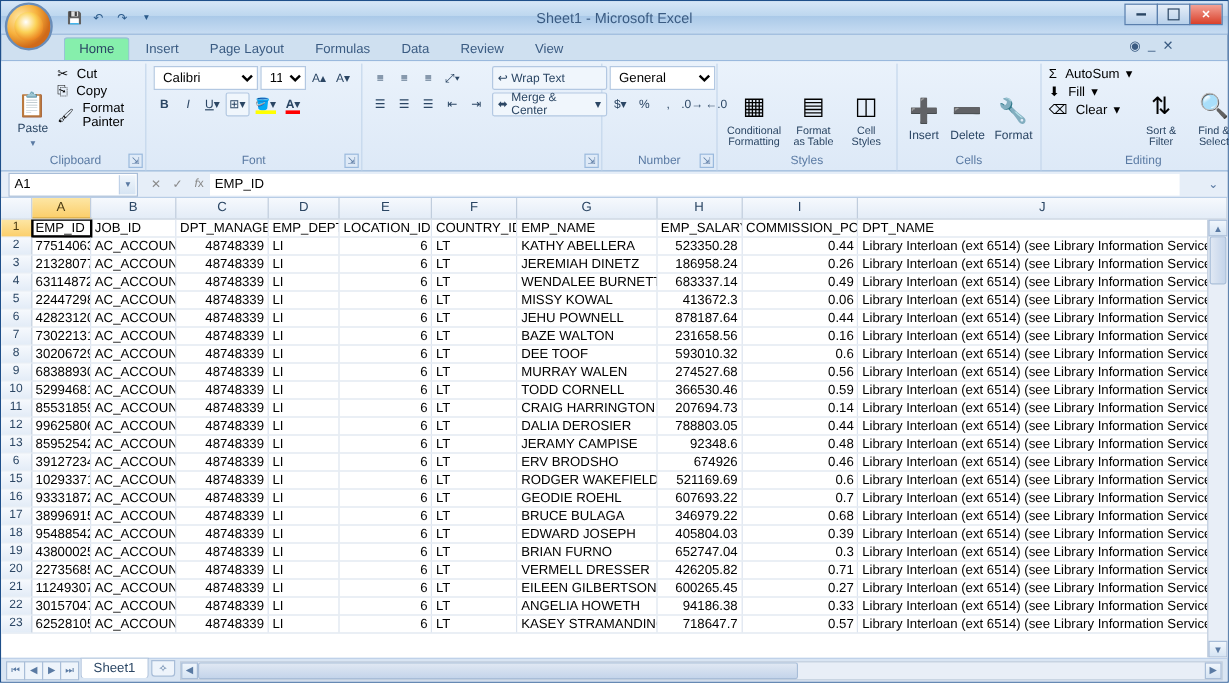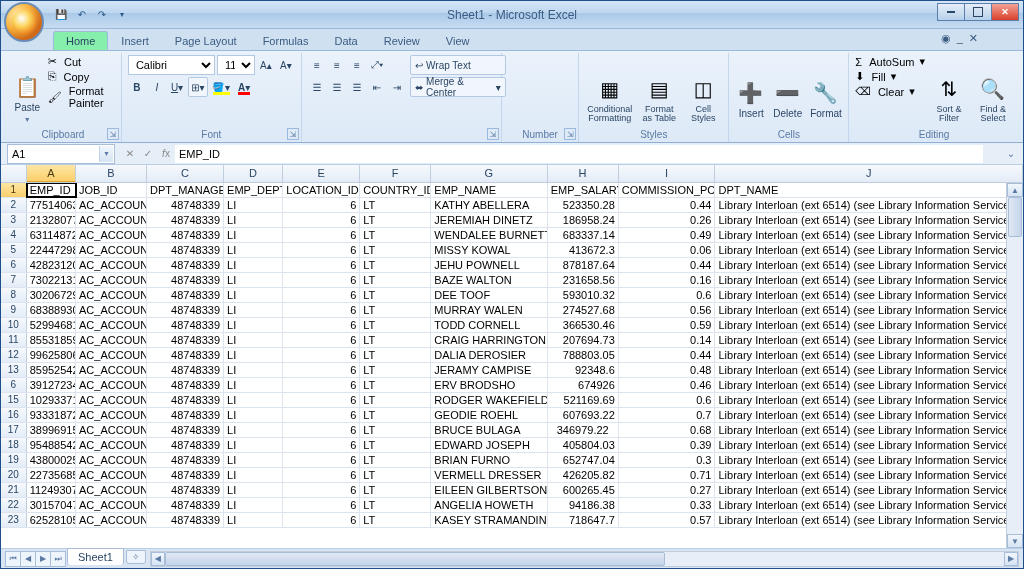--- a/index.html
+++ b/index.html
@@ -190,20 +190,32 @@
         </div>
         <div class="stack">
           <div class="small-btn bordered" style="width:96px;justify-content:flex-start;padding:0 4px;"><span>↩</span>&nbsp;<span>Wrap Text</span></div>
           <div class="small-btn bordered" style="width:96px;justify-content:flex-start;padding:0 4px;"><span>⬌</span>&nbsp;<span>Merge &amp; Center</span>&nbsp;▾</div>
         </div>
       </div>
       <div class="launcher">⇲</div>
     </div>
 
     <div class="group" style="width:96px;">
+      <div class="group-body">
+        <div class="stack" style="width:100%;">
+          <select class="ribbon-sel" style="width:88px;"><option>General</option></select>
+          <div class="stack-row">
+            <div class="small-btn">$▾</div>
+            <div class="small-btn">%</div>
+            <div class="small-btn">,</div>
+            <div class="small-btn">.0→</div>
+            <div class="small-btn">←.0</div>
+          </div>
+        </div>
+      </div>
       <div class="group-label">Number</div>
       <div class="launcher">⇲</div>
     </div>
 
     <div class="group" style="width:150px;">
       <div class="group-body">
         <div class="big-btn" style="width:50px;">
             <div class="ico">▦</div>
             <div class="lbl" style="font-size:9px;">Conditional Formatting</div>
           </div>
@@ -497,21 +509,21 @@
           </div>
           <div class="row">
             <div class="row-h">17</div>
             <div class="cell num" style="width: 50px;">38996915</div>
             <div class="cell" style="width: 72px;">AC_ACCOUNT</div>
             <div class="cell num" style="width: 78px;">48748339</div>
             <div class="cell" style="width: 60px;">LI</div>
             <div class="cell num" style="width: 78px;">6</div>
             <div class="cell" style="width: 72px;">LT</div>
             <div class="cell" style="width: 118px;">BRUCE BULAGA</div>
-            <div class="cell num" style="width: 72px; text-align: center;">346979.22</div>
+            <div class="cell num" style="width: 72px;">346979.22</div>
             <div class="cell num" style="width: 98px;">0.68</div>
             <div class="cell" style="width: 312px;">Library Interloan (ext 6514) (see Library Information Services Team)</div>
           </div>
           <div class="row">
             <div class="row-h">18</div>
             <div class="cell num" style="width: 50px;">95488542</div>
             <div class="cell" style="width: 72px;">AC_ACCOUNT</div>
             <div class="cell num" style="width: 78px;">48748339</div>
             <div class="cell" style="width: 60px;">LI</div>
             <div class="cell num" style="width: 78px;">6</div>

